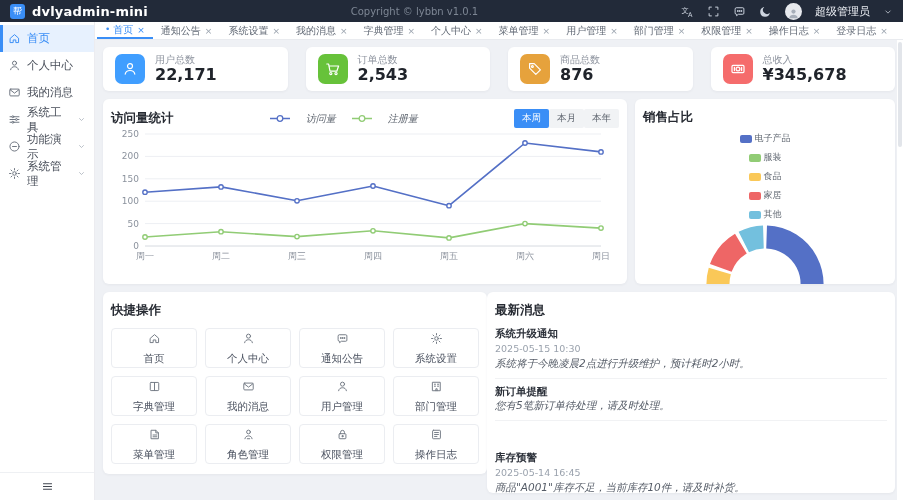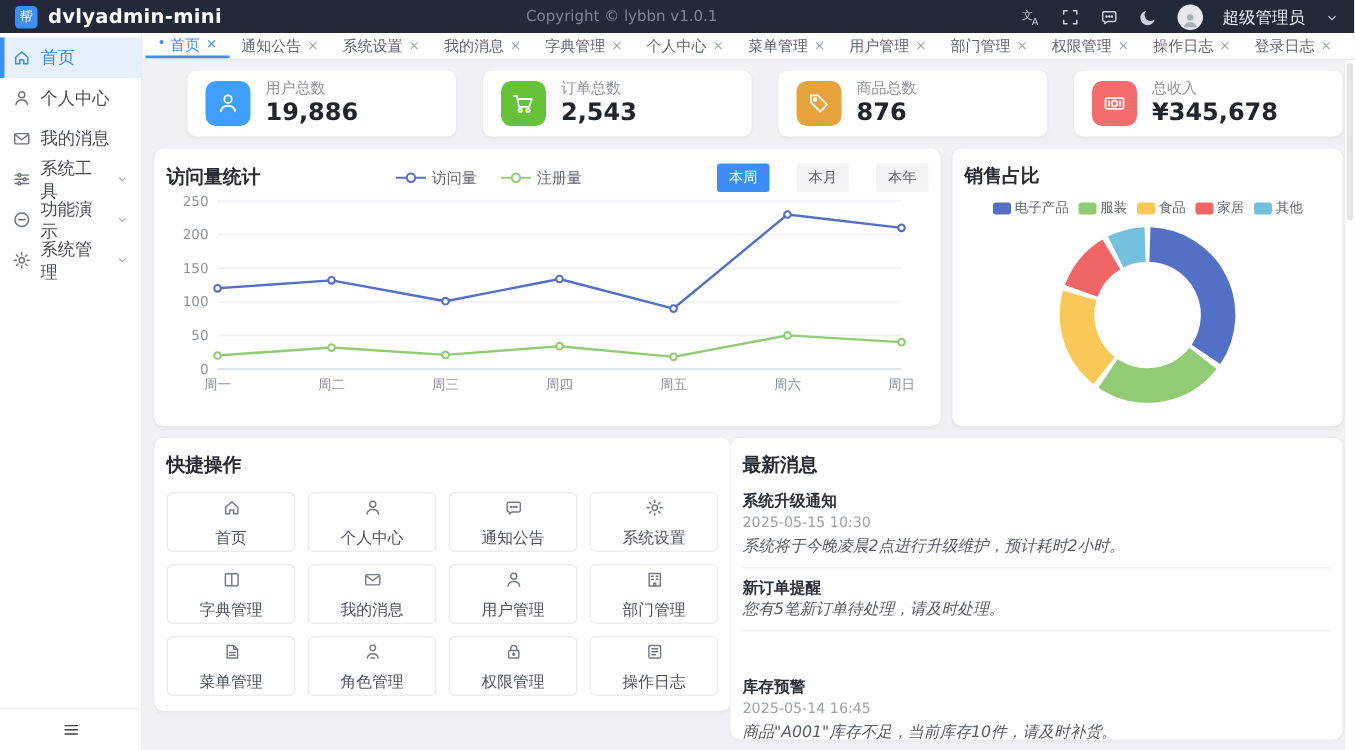--- a/index.html
+++ b/index.html
@@ -48,39 +48,39 @@
   .tab .dot { font-size:9px; line-height:1; }
   .tab .x { color:#9aa3ae; font-size:9px; margin-left:1px; }
   .tab.active { color:#3a8ef6; border-bottom:2px solid #3a8ef6; }
   .tab.active .x { color:#3a8ef6; }
 
   
   .main { flex:1; min-height:0; padding:7px 8px; display:flex; flex-direction:column; gap:8px; overflow:hidden; }
   .card { background:#fff; border-radius:6px; padding:10px 8px; box-shadow:0 1px 3px rgba(31,45,61,.05); }
   .card-title { font-size:12.5px; font-weight:bold; color:#272b33; }
 
-  .stats { flex:0 0 44px; display:grid; grid-template-columns:repeat(4,1fr); gap:18px;margin-left:22px; }
+  .stats { flex:0 0 44px; display:grid; grid-template-columns:repeat(4,1fr); gap:18px; }
   .stat { background:#fff; border-radius:6px; display:flex; align-items:center; gap:10px; padding:0 12px;
           box-shadow:0 1px 3px rgba(31,45,61,.05); }
   .stat-ic { width:30px; height:30px; border-radius:7px; display:flex; align-items:center; justify-content:center; color:#fff; flex:0 0 auto; }
   .stat-ic svg { width:16px; height:16px; }
   .stat-label { font-size:10px; color:#8d939e; line-height:1.25; }
   .stat-value { font-size:16px; font-weight:bold; color:#20242b; line-height:1.15; }
 
   .charts { flex:0 0 185px; display:grid; grid-template-columns:1fr 260px; gap:8px; min-height:0; }
   .line-card { display:flex; flex-direction:column; overflow:hidden; }
   .line-head { display:flex; align-items:center; }
   .legend { flex:1; display:flex; gap:16px; justify-content:center; align-items:center; font-size:10px; color:#5f6670; }
-  .leg-item { display:flex; align-items:center; gap:4px; cursor:pointer; }
-  .seg { display:flex; gap:18px; }
+  .leg-item { display:flex; align-items:center; gap:16px; cursor:pointer;font-style:italic; }
+  .seg { display:flex; gap:0; }
   .seg-btn { font-size:9.5px; padding:3px 8px; background:#f1f3f5; color:#5d646e; border-radius:2px; cursor:pointer; }
   .seg-btn.active { background:#3a8ef6; color:#fff; }
   .pie-card { display:flex; flex-direction:column; overflow:hidden; }
   .pie-legend { display:flex; gap:6px; justify-content:center; align-items:center; font-size:9px; color:#5f6670;
-                margin-top:6px; flex-wrap:nowrap; }
+                margin-top:6px; flex-wrap:nowrap;flex-direction:column; }
   .pie-leg-item { display:flex; align-items:center; gap:3px; cursor:pointer; }
   .pie-chip { width:12px; height:8px; border-radius:2px; }
 
   .bottom { flex:1; display:grid; grid-template-columns:384px 1fr; gap:0; min-height:0; align-items:stretch; }
   .qcard { align-self:start; }
   .qgrid { display:grid; grid-template-columns:repeat(4,1fr); gap:8px; margin-top:9px; }
   .qtile { border:1px solid #ebedf1; border-radius:4px; height:40px; display:flex; flex-direction:column;
            align-items:center; justify-content:center; gap:3px; color:#737a85; cursor:pointer; background:#fff; }
   .qtile svg { width:13px; height:13px; }
   .qtile .q-label { font-size:10.5px; color:#4b5260; }
@@ -290,21 +290,21 @@
         <div class="stats">
             <div class="stat">
               <span class="stat-ic" style="background: rgb(64, 158, 255);">
                 <svg viewBox="0 0 16 16" fill="none" stroke="currentColor" stroke-width="1.2" stroke-linecap="round" stroke-linejoin="round">
                   <circle cx="8" cy="5.1" r="2.5"></circle>
                   <path d="M3.2 13.2 C3.7 10.7 5.6 9.5 8 9.5 C10.4 9.5 12.3 10.7 12.8 13.2"></path>
                 </svg>
               </span>
               <div>
                 <div class="stat-label">用户总数</div>
-                <div class="stat-value">19,886</div>
+                <div class="stat-value">22,171</div>
               </div>
             </div>
             <div class="stat">
               <span class="stat-ic" style="background: rgb(103, 194, 58);">
                 <svg viewBox="0 0 16 16" fill="none" stroke="currentColor" stroke-width="1.2" stroke-linecap="round" stroke-linejoin="round">
                   <path d="M1.8 3 H3.6 L5 10.2 H11.8 L13.6 5 H4.2"></path>
                   <circle cx="5.8" cy="12.6" r="1.1"></circle>
                   <circle cx="11" cy="12.6" r="1.1"></circle>
                 </svg>
               </span>

